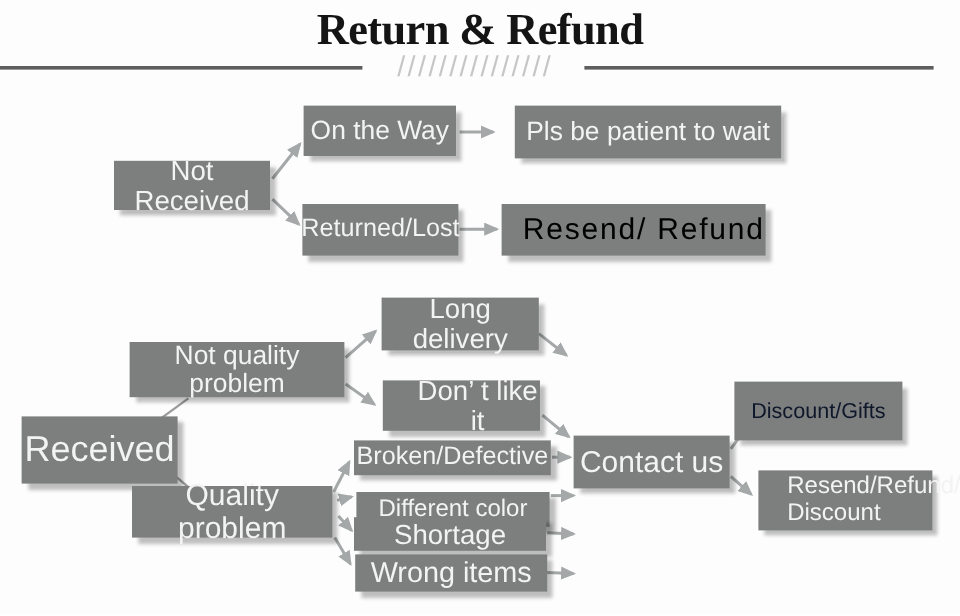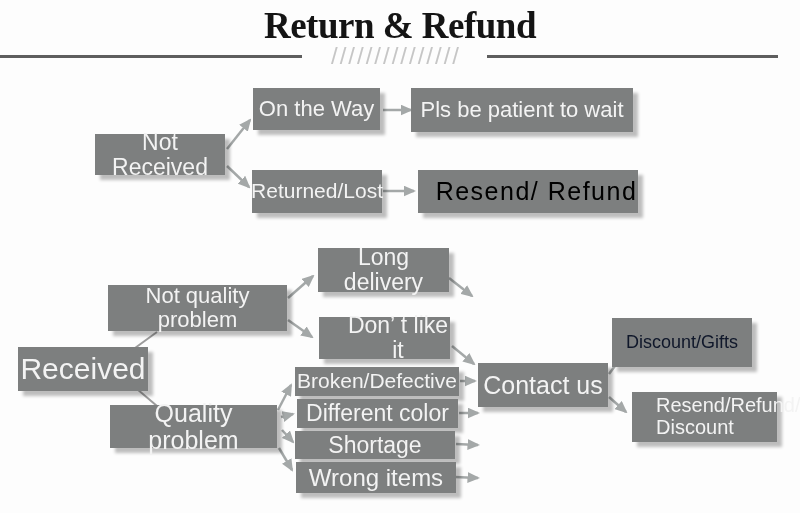--- a/index.html
+++ b/index.html
@@ -64,30 +64,30 @@
         <line x1="609" y1="374" x2="626" y2="351" stroke="#a4a8a8" stroke-width="2.5" marker-end="url(#ah)"></line>
         <line x1="609" y1="397" x2="626" y2="412" stroke="#a4a8a8" stroke-width="2.5" marker-end="url(#ah)"></line>
         <line x1="135" y1="348" x2="157" y2="332" stroke="#9c9c9c" stroke-width="2"></line>
         <line x1="137" y1="389" x2="157" y2="406" stroke="#9c9c9c" stroke-width="2"></line>
       </g>
   </svg>
 
   <div id="nodes">
       <div class="node" style="left: 95px; top: 134px; width: 130px; height: 41px; font-size: 23px; color: rgb(243, 243, 243);">Not Received</div>
       <div class="node" style="left: 253px; top: 88px; width: 127px; height: 42px; font-size: 22px; color: rgb(243, 243, 243);">On the Way</div>
-      <div class="node" style="left: 411px; top: 88px; width: 222px; height: 44px; font-size: 22px; color: rgb(243, 243, 243);">Pls be patient to wait</div>
+      <div class="node" style="left: 429px; top: 88px; width: 222px; height: 44px; font-size: 22px; color: rgb(243, 243, 243);">Pls be patient to wait</div>
       <div class="node" style="left: 252px; top: 170px; width: 130px; height: 43px; font-size: 21px; color: rgb(243, 243, 243);">Returned/Lost</div>
       <div class="node" style="left: 418px; top: 170px; width: 220px; height: 43px; font-size: 25px; letter-spacing: 1.5px; color: #000000; padding-left: 17px;">Resend/ Refund</div>
-      <div class="node" style="left: 18px; top: 347px; width: 130px; height: 44px; font-size: 30px; color: rgb(243, 243, 243); text-align: center;">Received</div>
+      <div class="node" style="left: 18px; top: 347px; width: 130px; height: 56px; font-size: 30px; color: rgb(243, 243, 243); text-align: center;">Received</div>
       <div class="node" style="left: 108px; top: 285px; width: 179px; height: 46px; font-size: 22px; color: rgb(243, 243, 243);">Not quality problem</div>
       <div class="node" style="left: 110px; top: 405px; width: 167px; height: 43px; font-size: 25px; color: rgb(243, 243, 243);">Quality problem</div>
       <div class="node" style="left: 318px; top: 248px; width: 131px; height: 44px; font-size: 23px; color: rgb(243, 243, 243);">Long delivery</div>
       <div class="node" style="left: 319px; top: 317px; width: 131px; height: 42px; font-size: 23px; color: rgb(243, 243, 243); padding-left: 27px;">Don’ t like it</div>
       <div class="node" style="left: 295px; top: 367px; width: 164px; height: 29px; font-size: 21px; color: rgb(243, 243, 243);">Broken/Defective</div>
-      <div class="node" style="left: 297px; top: 399px; width: 161px; height: 29px; font-size: 23px; color: rgb(243, 243, 243);">Different color</div>
+      <div class="node" style="left: 297px; top: 410px; width: 161px; height: 29px; font-size: 20px; color: rgb(243, 243, 243);">Different color</div>
       <div class="node" style="left: 295px; top: 431px; width: 160px; height: 28px; font-size: 23px; color: rgb(243, 243, 243);">Shortage</div>
       <div class="node" style="left: 296px; top: 462px; width: 160px; height: 31px; font-size: 24px; color: rgb(243, 243, 243);">Wrong items</div>
       <div class="node" style="left: 478px; top: 363px; width: 130px; height: 44px; font-size: 25px; color: rgb(243, 243, 243);">Contact us</div>
       <div class="node" style="left: 612px; top: 318px; width: 140px; height: 49px; font-size: 18px; color: #0f172a;">Discount/Gifts</div>
       <div class="node left" style="left: 632px; top: 392px; width: 145px; height: 50px; font-size: 20px; color: rgb(243, 243, 243);">Resend/Refund/
 Discount</div>
     </div>
 </div>
 
 </body></html>

